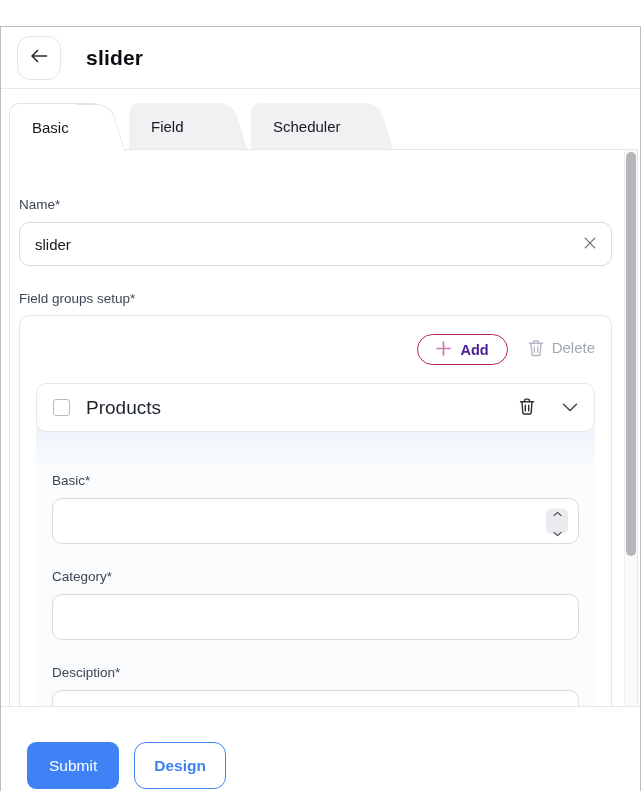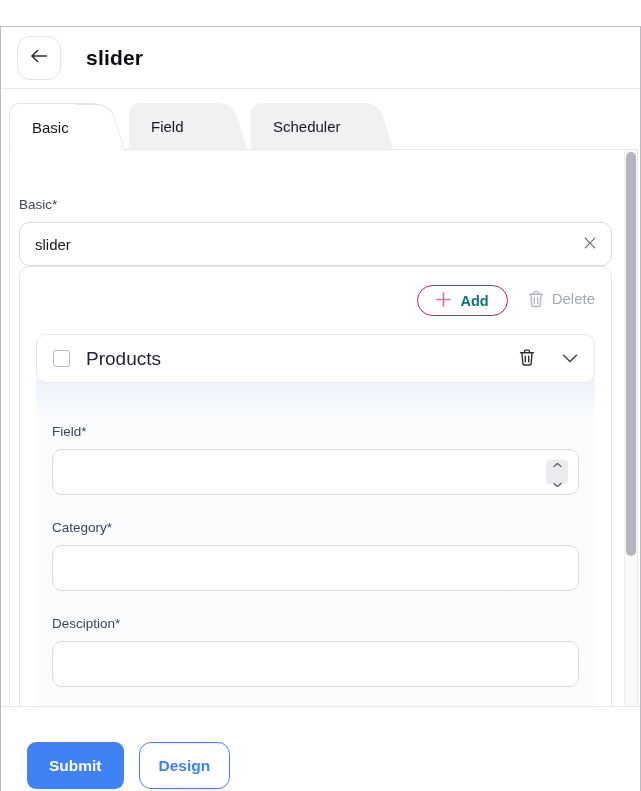--- a/index.html
+++ b/index.html
@@ -146,21 +146,21 @@
   }
   .group-toolbar {
     display: flex; justify-content: flex-end; align-items: center;
   }
   .add-btn {
     display: inline-flex; align-items: center; gap: 9px;
     height: 31px; padding: 0 18px;
     border: 1.5px solid #b32765;
     border-radius: 17px;
     background: #fff;
-    color: #0f766e; font-size: 14.5px; font-weight: 600;
+    color: #4c1d95; font-size: 14.5px; font-weight: 600;
     font-family: inherit;
     cursor: pointer;
   }
   .delete-btn {
     display: inline-flex; gap: 8px;
     margin-left: 20px;
     border: none; background: none;
     color: #a2a8b3; font-size: 15px;
     font-family: inherit;
     cursor: pointer;
@@ -226,21 +226,21 @@
     position: absolute; left: 0; right: 0; bottom: 0;
     height: 110px;
     background: #fff;
     border-top: 1px solid #e5e6e9;
     padding: 35px 0 0 26px;
     display: flex; align-items: flex-start; gap: 15px;
   }
   .submit-btn {
     height: 47px; padding: 0 22px;
     background: #3e82f5;
-    color: #fff; font-size: 15.5px; font-weight: 700;
+    color: #fff; font-size: 15.5px; font-weight: 400;
     border: none; border-radius: 9px;
     font-family: inherit;
     cursor: pointer;
   }
   .cancel-btn {
     height: 47px; padding: 0 19px;
     background: #fff;
     color: #3e82f5; font-size: 15.5px; font-weight: 600;
     border: 1.5px solid #3e82f5; border-radius: 12px;
     font-family: inherit;
@@ -272,33 +272,34 @@
     </div>
     <div class="tab tab-scheduler">
       <span>Scheduler</span>
     </div>
   </div>
 
   <div class="content-panel">
     <div class="scroll-content">
 
       <div class="field">
-        <label class="field-label">Basic*</label>
+        <label class="field-label">Name*</label>
         <div class="input-wrap">
           <input class="text-input" type="text" readonly="" value="slider" style="">
           <button class="clear-btn">
             <span>
               <svg width="12" height="12" viewBox="0 0 12 12" fill="none">
                 <path d="M1.2 1.2 L10.8 10.8 M10.8 1.2 L1.2 10.8" stroke="#5d646d" stroke-width="1.1" stroke-linecap="round"></path>
               </svg>
             </span>
           </button>
         </div>
       </div>
 
+      <label class="field-label groups-label">Field groups setup*</label>
 
       <div class="group-box">
 
         <div class="group-toolbar">
           <button class="add-btn">
             <span>
               <svg width="15" height="15" viewBox="0 0 15 15" fill="none">
                 <path d="M7.5 1 V14 M1 7.5 H14" stroke="#cf7aa6" stroke-width="1.7" stroke-linecap="round"></path>
               </svg>
             </span>
@@ -336,21 +337,21 @@
                 <svg width="16" height="9" viewBox="0 0 16 9" fill="none">
                   <path d="M1.5 1.2 L8 7.5 L14.5 1.2" stroke="#3f454d" stroke-width="1.5" stroke-linecap="round" stroke-linejoin="round"></path>
                 </svg>
               </span>
             </button>
           </div>
 
           <div class="accordion-body">
 
             <div class="field">
-              <label class="field-label">Field*</label>
+              <label class="field-label">Basic*</label>
               <div class="input-wrap">
                 <input class="text-input" type="text" readonly="" value="" style="">
                 <div class="stepper">
                   <span>
                     <svg width="9" height="5" viewBox="0 0 9 5" fill="none">
                       <path d="M1 4 L4.5 1 L8 4" stroke="#585f68" stroke-width="1.3" stroke-linecap="round" stroke-linejoin="round"></path>
                     </svg>
                   </span>
                   <span>
                     <svg width="9" height="5" viewBox="0 0 9 5" fill="none">

